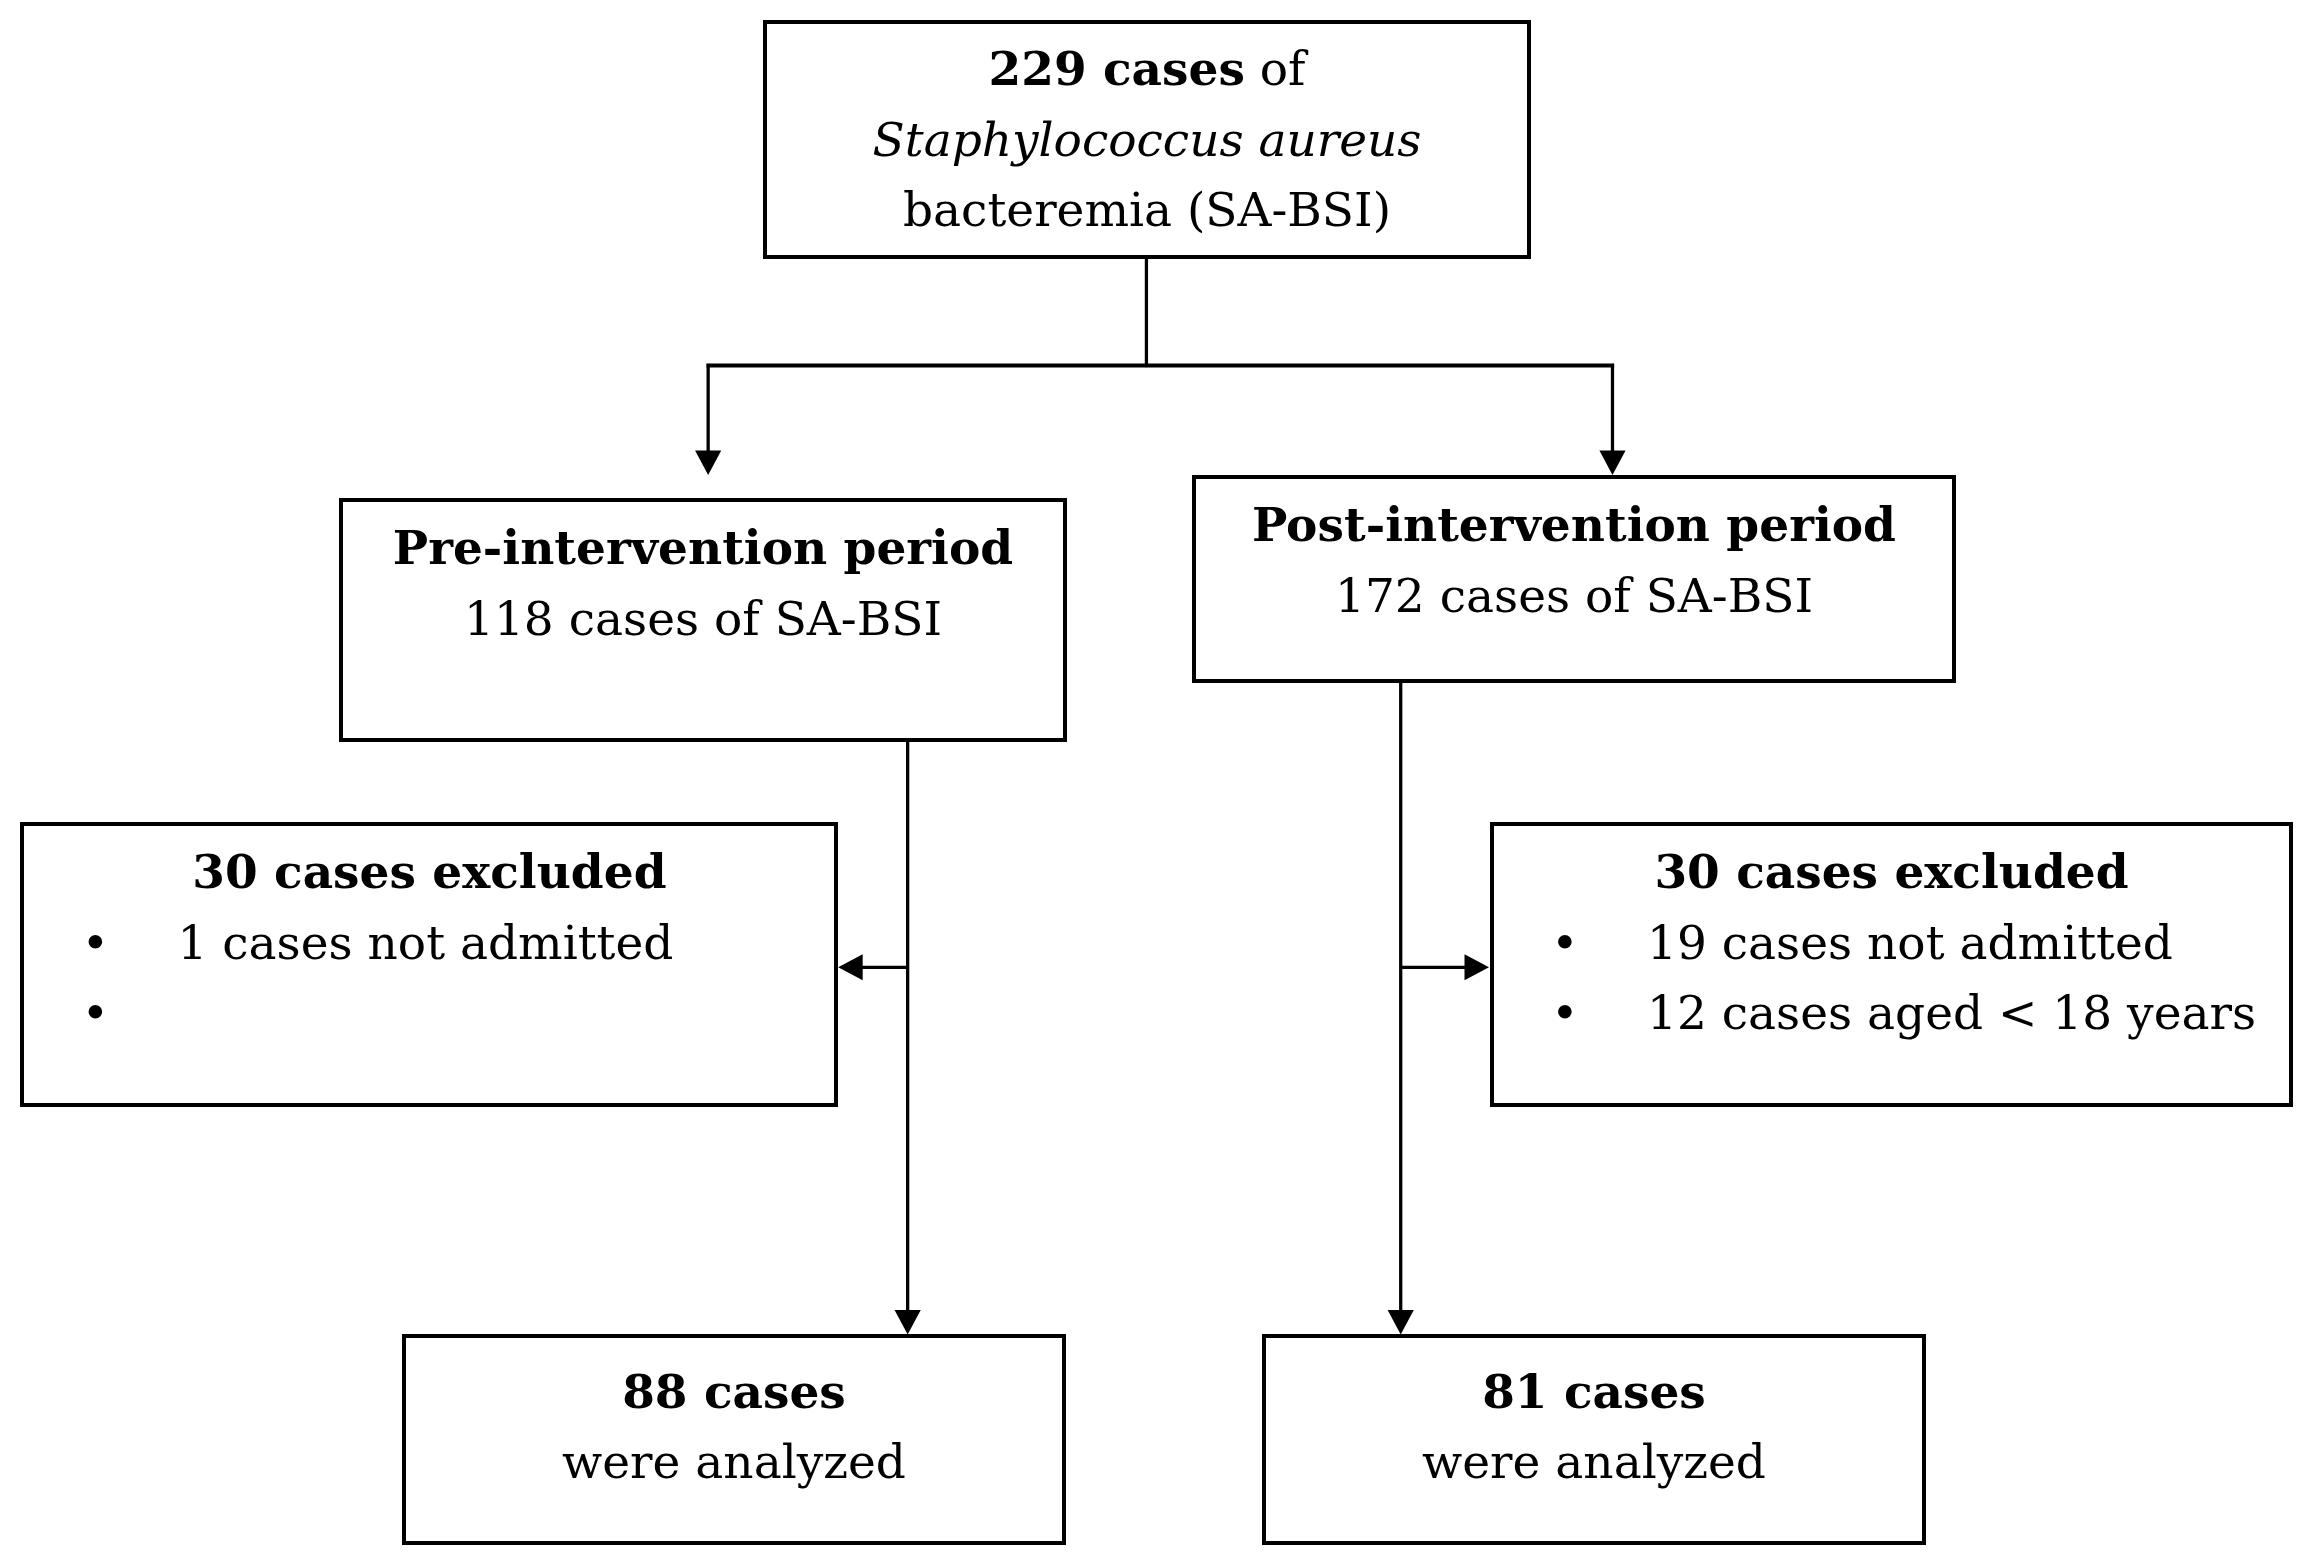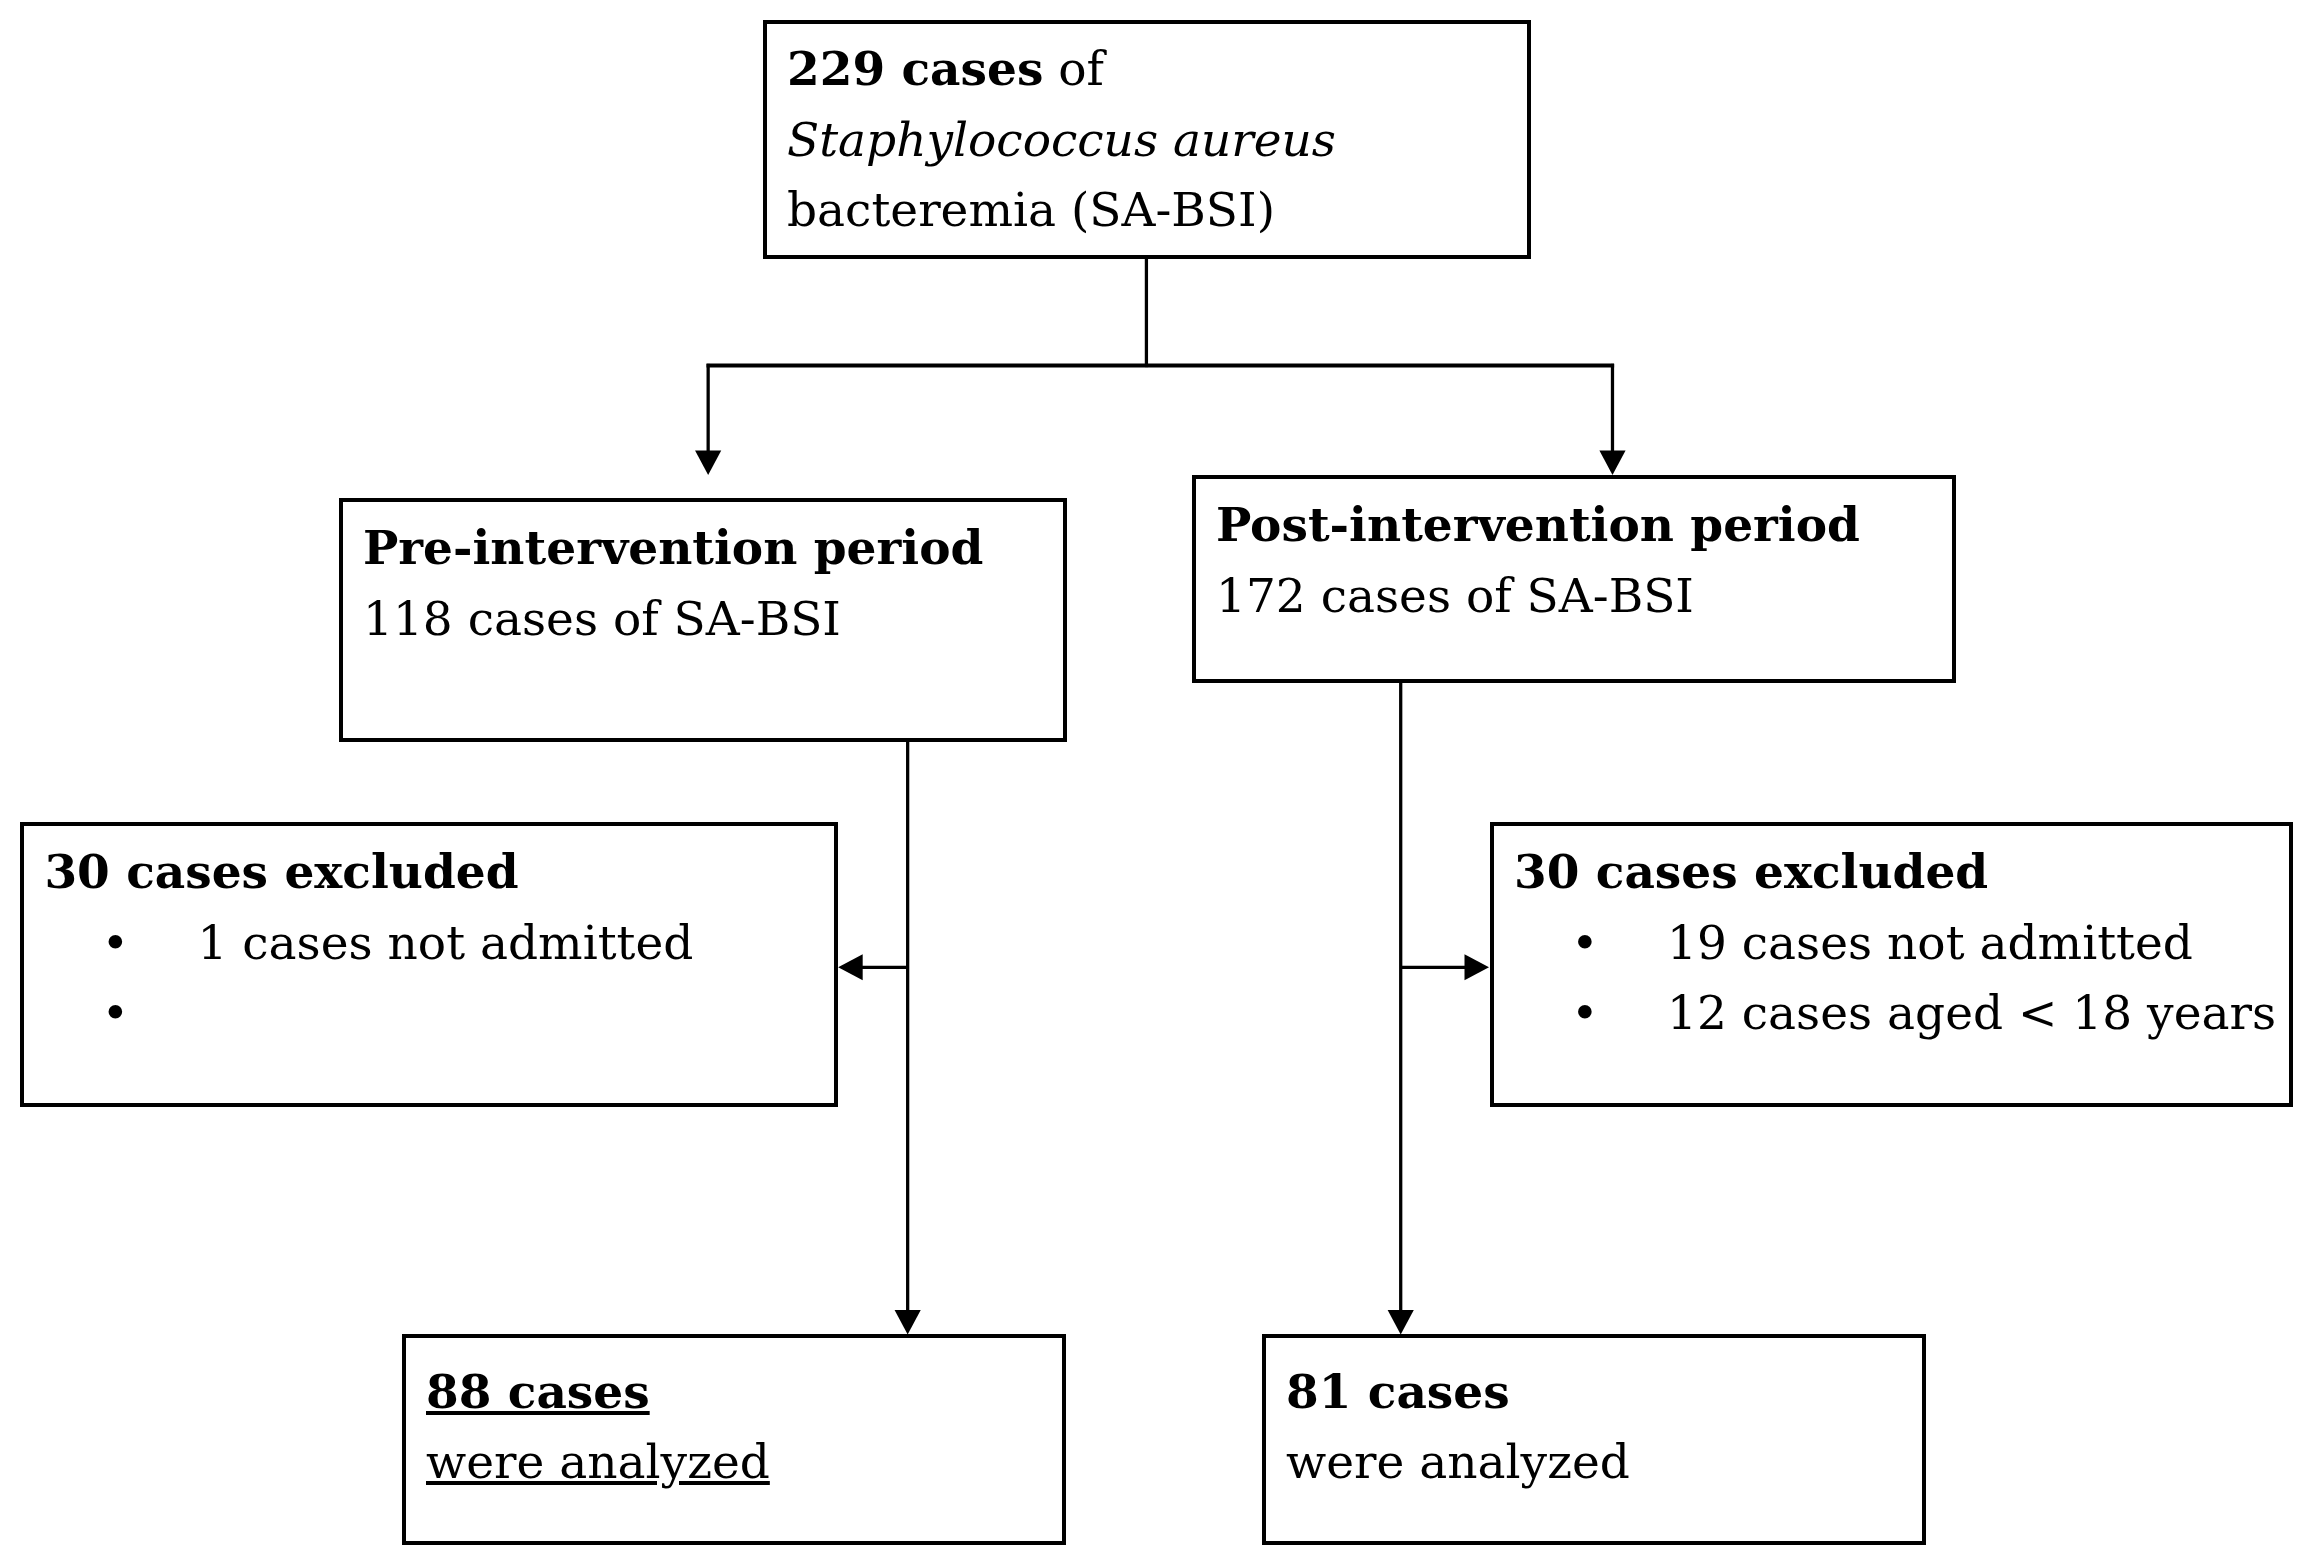--- a/index.html
+++ b/index.html
@@ -12,25 +12,24 @@
     color: #000000;
   }
   .connectors { position: absolute; left: 0; top: 0; width: 2319px; height: 1565px; }
   .fbox {
     position: absolute;
     box-sizing: border-box;
     border: 4.1px solid #000000;
     background: #ffffff;
     display: flex;
     flex-direction: column;
-    align-items: flex-start;
+    align-items: center;
     font-size: 47px;
     line-height: 1.5;
     text-align: center;
-    padding-left: 20px;
   }
   .v-center { justify-content: center; }
   .v-top { justify-content: flex-start; padding-top: 11.4px; }
   .bold { font-weight: 700; }
   .italic { font-style: italic; }
   .bullet-row {
     align-self: stretch;
     display: flex;
     text-align: left;
     padding-left: 57px;
@@ -102,21 +101,21 @@
     <div class="bullet-row">
       <span class="bullet-glyph">•</span>
       <span>19 cases not admitted</span>
     </div>
     <div class="bullet-row">
       <span class="bullet-glyph">•</span>
       <span>12 cases aged &lt; 18 years</span>
     </div>
   </div>
 
-  <div class="fbox v-center final-pad" style="left:402px; top:1334px; width:664px; height:211px;text-decoration:underline;">
+  <div class="fbox v-center final-pad" style="left:402px; top:1334px; width:664px; height:211px;">
     <div class="bold">88 cases</div>
     <div>were analyzed</div>
   </div>
 
   <div class="fbox v-center final-pad" style="left:1218px; top:1334px; width:664px; height:211px;margin-left:44px;">
     <div class="bold">81 cases</div>
     <div>were analyzed</div>
   </div>
 
 </div>

